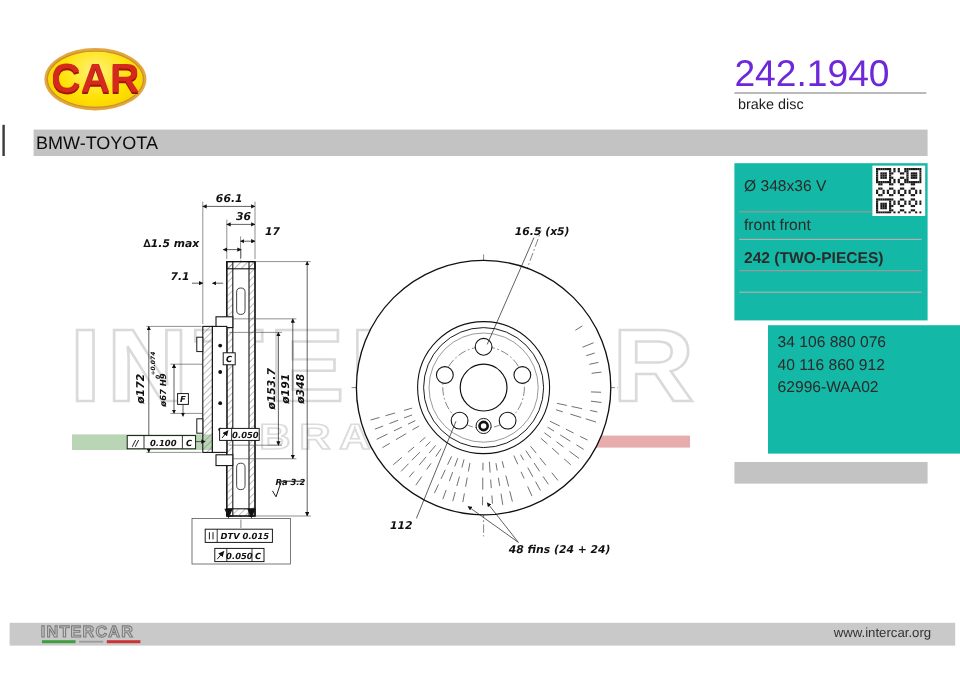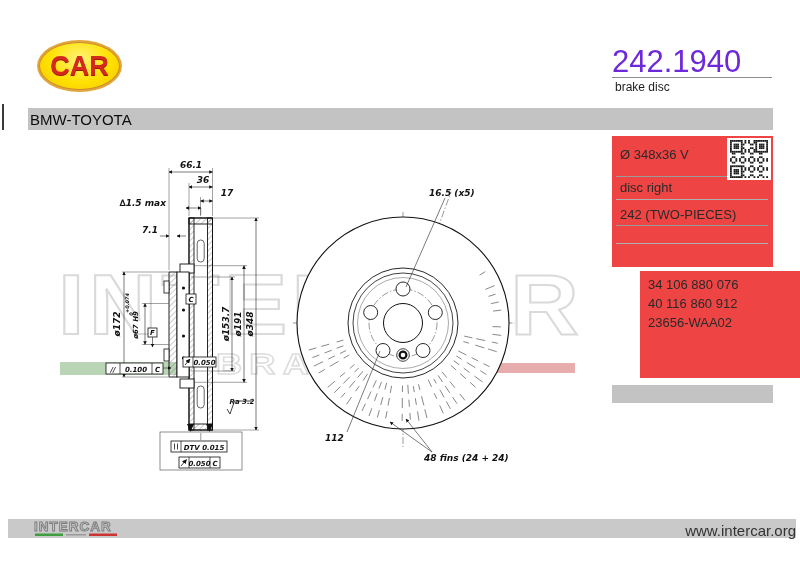--- a/index.html
+++ b/index.html
@@ -6,44 +6,44 @@
   #page{position:relative;width:800px;height:566px;background:#fff;overflow:hidden;
         font-family:"Liberation Sans",sans-serif;color:#111;}
   .abs{position:absolute;}
 
   
   #car-logo{left:37px;top:40px;width:85px;height:52px;border-radius:50%;
     background:#e2a63d;display:flex;align-items:center;justify-content:center;}
   #car-logo-inner{width:79px;height:46px;border-radius:50%;
     background:radial-gradient(ellipse at 50% 35%, #fff27a 0%, #ffe100 55%, #f4c400 100%);
     border:1px solid #c98f2f;display:flex;align-items:center;justify-content:center;}
-  #car-logo-text{font-weight:900;font-size:27px;letter-spacing:0;color:#d42a1e;
+  #car-logo-text{font-weight:900;font-size:34px;letter-spacing:0;color:#d42a1e;
     text-shadow:0 1px 0 #a31407;}
   #part-number{left:612px;top:44px;width:161px;font-size:31px;color:#6d28d9;letter-spacing:0;}
   #part-underline{left:612px;top:77px;width:160px;height:0;border-bottom:1px solid #8d8d8d;}
   #product-type{left:615px;top:80px;font-size:12px;color:#1d1d1d;}
   #vehicle-bar{left:28px;top:108px;width:745px;height:22px;background:#c3c3c3;
     display:flex;align-items:center;}
   #vehicle-bar span{font-size:15px;color:#0c0c0c;padding-left:2px;}
   #edge-tick{left:2px;top:104px;width:2px;height:26px;background:#3a3a3a;}
 
   
-  .panel-box{background:#ef4444;}
+  .panel-box{background:#14b8a6;}
   #panel-a{left:612px;top:136px;width:161px;height:131px;}
   #panel-b{left:640px;top:271px;width:179px;height:107px;}
   #panel-c{left:612px;top:385px;width:161px;height:18px;background:#c3c3c3;}
   .spec{position:absolute;left:8px;font-size:13px;color:#2a2a2a;white-space:nowrap;}
   .sep{position:absolute;left:4px;height:0;border-bottom:1px solid #b0b0b0;}
   .undl{position:absolute;left:4px;height:0;border-bottom:1px solid #9a9a9a;}
   #qr-box{position:absolute;left:115px;top:2px;width:44px;height:42px;background:#fff;}
   #panel-b .spec{font-size:13px;}
 
   
   #footer-bar{left:8px;top:519px;width:788px;height:19px;background:#c9c9c9;}
-  #footer-url{position:absolute;right:0;top:3px;font-size:15px;color:#333;}
+  #footer-url{position:absolute;right:20px;top:3px;font-size:11px;color:#333;}
 
   
   .dim{font-family:"DejaVu Sans",sans-serif;font-style:italic;font-weight:bold;
        font-size:9px;fill:#111;}
   .dims{font-size:7px;}
   .dimt{font-size:5px;}
   .outline{fill:#fff;stroke:#111;stroke-width:1;}
   .thin{stroke:#222;stroke-width:0.6;fill:none;}
   .ext{stroke:#444;stroke-width:0.5;fill:none;}
   .cl{stroke:#555;stroke-width:0.6;fill:none;stroke-dasharray:7 2 1.5 2;}
@@ -303,21 +303,21 @@
       <text class="dim" x="325" y="441">112</text>
       <line class="thin" x1="432" y1="452" x2="406" y2="419" marker-end="url(#arr)"></line>
       <line class="thin" x1="432" y1="452" x2="390" y2="422" marker-end="url(#arr)"></line>
       <text class="dim" x="424" y="461">48  fins  (24 + 24)</text>
     </g>
   </svg>
 
   <div class="abs panel-box" id="panel-a">
     <div class="spec" style="top:11px;">Ø 348x36 V</div>
     <div class="undl" style="top:40px;width:112px;"></div>
-    <div class="spec" style="top:44px;">disc right</div>
+    <div class="spec" style="top:44px;">front front</div>
     <div id="qr-box">
       <svg width="38" height="38" style="margin:2px 0 0 3px;">
           <rect x="0.00" y="0.00" width="1.81" height="1.81" fill="#1a1a1a"></rect>
           <rect x="1.81" y="0.00" width="1.81" height="1.81" fill="#1a1a1a"></rect>
           <rect x="3.62" y="0.00" width="1.81" height="1.81" fill="#1a1a1a"></rect>
           <rect x="5.43" y="0.00" width="1.81" height="1.81" fill="#1a1a1a"></rect>
           <rect x="7.24" y="0.00" width="1.81" height="1.81" fill="#1a1a1a"></rect>
           <rect x="9.05" y="0.00" width="1.81" height="1.81" fill="#1a1a1a"></rect>
           <rect x="10.86" y="0.00" width="1.81" height="1.81" fill="#1a1a1a"></rect>
           <rect x="14.48" y="0.00" width="1.81" height="1.81" fill="#1a1a1a"></rect>
@@ -501,28 +501,28 @@
           <rect x="10.86" y="36.19" width="1.81" height="1.81" fill="#1a1a1a"></rect>
           <rect x="14.48" y="36.19" width="1.81" height="1.81" fill="#1a1a1a"></rect>
           <rect x="18.10" y="36.19" width="1.81" height="1.81" fill="#1a1a1a"></rect>
           <rect x="23.52" y="36.19" width="1.81" height="1.81" fill="#1a1a1a"></rect>
           <rect x="27.14" y="36.19" width="1.81" height="1.81" fill="#1a1a1a"></rect>
           <rect x="32.57" y="36.19" width="1.81" height="1.81" fill="#1a1a1a"></rect>
           <rect x="36.19" y="36.19" width="1.81" height="1.81" fill="#1a1a1a"></rect>
         </svg>
     </div>
     <div class="sep" style="top:63px;width:152px;"></div>
-    <div class="spec" style="top:71px;">242 (TWO-PIECES)</div>
+    <div class="spec" style="top:71px;font-weight:bold;">242 (TWO-PIECES)</div>
     <div class="undl" style="top:89px;width:152px;"></div>
     <div class="sep" style="top:107px;width:152px;"></div>
   </div>
   <div class="abs panel-box" id="panel-b">
     <div class="spec" style="top:6px;">34 106 880 076</div>
     <div class="spec" style="top:25px;">40 116 860 912</div>
-    <div class="spec" style="top:44px;">23656-WAA02</div>
+    <div class="spec" style="top:44px;">62996-WAA02</div>
   </div>
   <div class="abs" id="panel-c"></div>
 
   <div class="abs" id="footer-bar">
     <svg width="100" height="19" style="position:absolute;left:24px;top:0;">
       <text x="2" y="12" font-family="Liberation Sans, sans-serif" font-weight="bold" font-size="13.5" letter-spacing="1" fill="#c9c9c9" stroke="#7c7c7c" stroke-width="0.9">INTERCAR</text>
       <rect x="3" y="14.5" width="28" height="2.5" fill="#3f9e3f"></rect>
       <rect x="34" y="15" width="20" height="1.5" fill="#9a9a9a"></rect>
       <rect x="57" y="14.5" width="28" height="2.5" fill="#cc3333"></rect>
     </svg>

